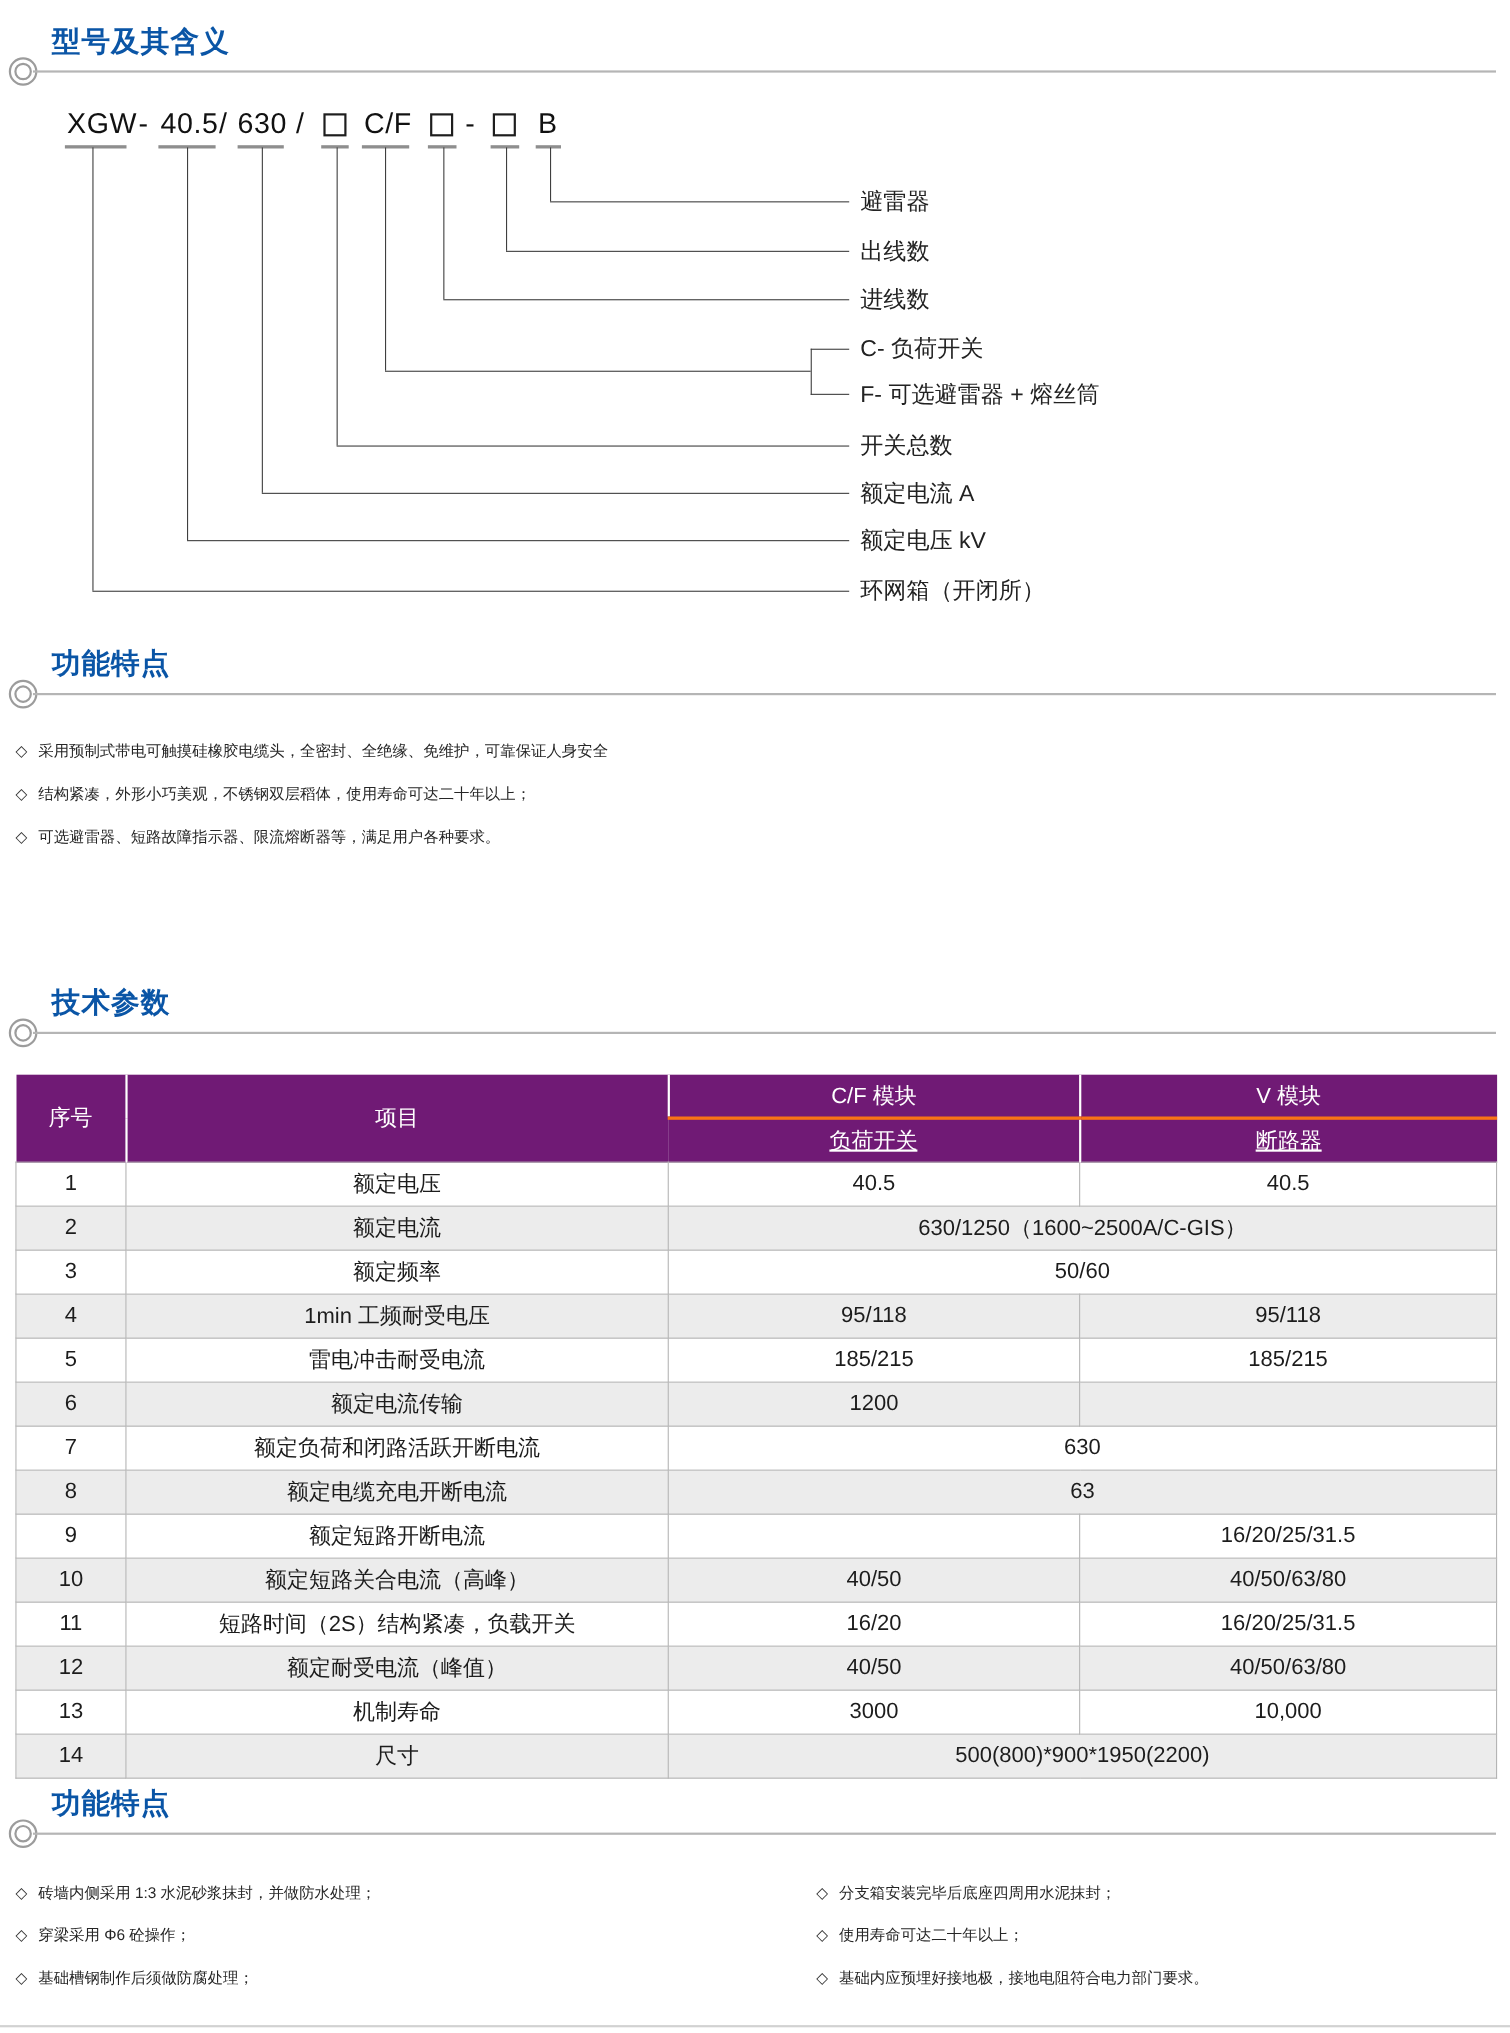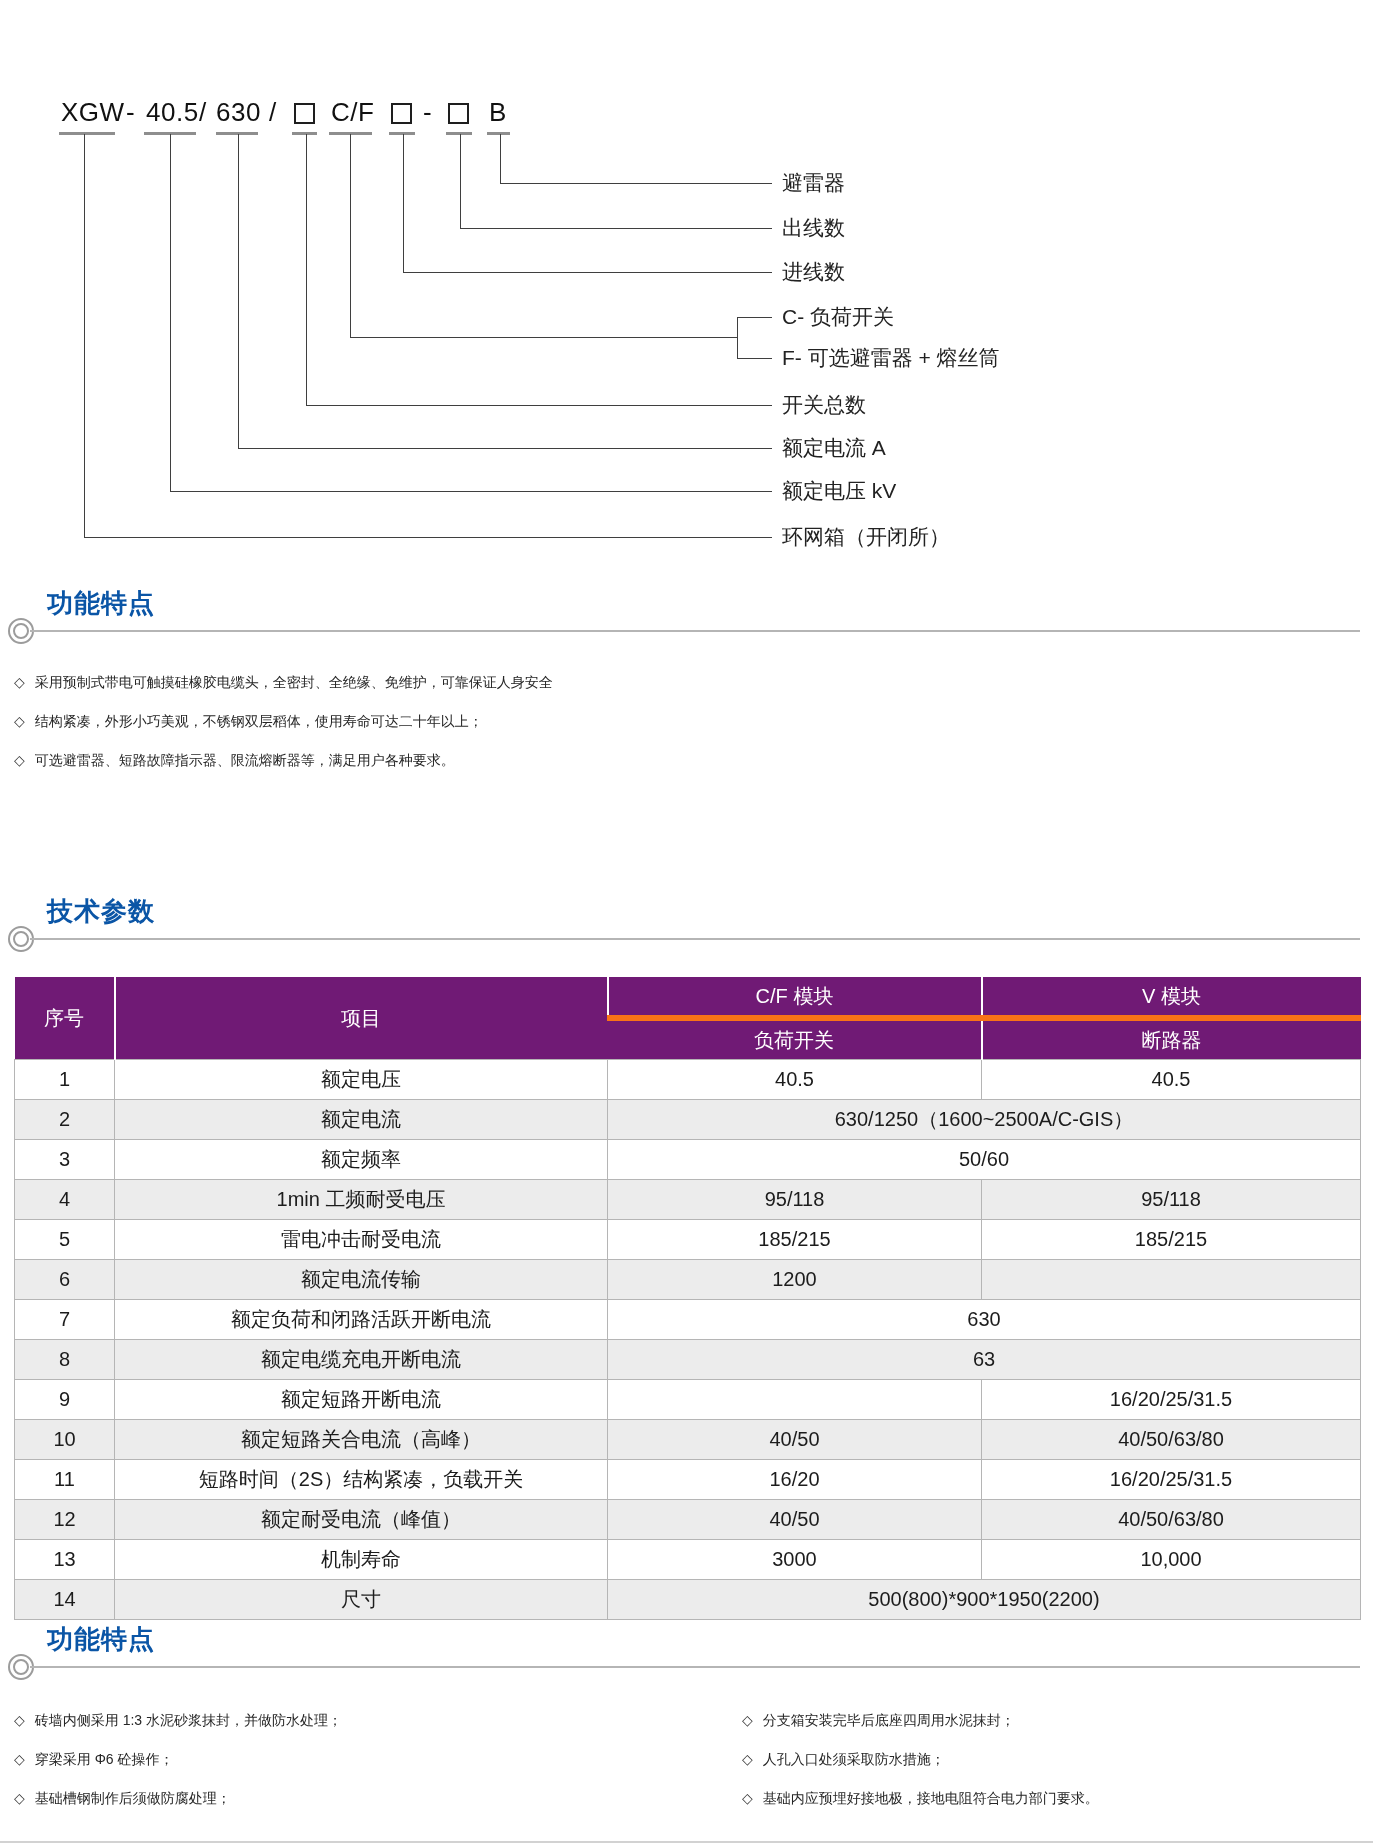--- a/index.html
+++ b/index.html
@@ -25,31 +25,40 @@
 
   
   .feat-list{position:absolute;left:14px;}
   .feat-item{height:39px;line-height:39px;font-size:14px;color:#262626;white-space:nowrap;}
   .diamond{display:inline-block;margin-right:10px;color:#333;}
 
   
   .params{position:absolute;left:14px;top:977px;width:1346px;border-collapse:collapse;table-layout:fixed;}
   .params thead th{background:#701a75;color:#fff;font-size:20px;font-weight:normal;height:36px;border-left:2px solid #fff;}
   .params thead th:first-child{border-left:none;}
-  .params thead tr.sub th{border-top:6px solid #f97316;}
+  .params thead tr.sub th{border-top:3px solid #f97316;text-decoration:underline;}
   .params td{height:37px;text-align:center;font-size:20px;border:1px solid #b5b5b5;color:#1c1c1c;}
   .params tbody tr:nth-child(even){background:#ececec;}
 
   .footer-line{position:absolute;left:0;top:1841px;width:1373px;height:2px;background:#d2d2d2;}
 </style>
 </head>
 <body>
 
 <div id="page">
 
+  <div class="section-head" style="top:22px;">
+    <h2>型号及其含义</h2>
+    <div class="section-rule">
+      <span class="ring-outer">
+          <span class="ring-inner"></span>
+        </span>
+      <div class="rule-line"></div>
+    </div>
+  </div>
 
   <div class="diagram">
 
     <span class="code" style="left:61px;">XGW</span>
     <span class="code" style="left:126px;">-</span>
     <span class="code" style="left:146px;">40.5</span>
     <span class="code" style="left:199px;">/</span>
     <span class="code" style="left:216px;">630</span>
     <span class="code" style="left:269px;">/</span>
     <span class="codebox" style="left:294px;"></span>
@@ -239,19 +248,19 @@
   </div>
 
   <div class="feat-list" style="top:1701px;left:14px;">
     <div class="feat-item"><span class="diamond">◇</span><span>砖墙内侧采用 1:3 水泥砂浆抹封，并做防水处理；</span></div>
     <div class="feat-item"><span class="diamond">◇</span><span>穿梁采用 Φ6 砼操作；</span></div>
     <div class="feat-item"><span class="diamond">◇</span><span>基础槽钢制作后须做防腐处理；</span></div>
   </div>
 
   <div class="feat-list" style="top:1701px;left:742px;">
     <div class="feat-item"><span class="diamond">◇</span><span>分支箱安装完毕后底座四周用水泥抹封；</span></div>
-    <div class="feat-item"><span class="diamond">◇</span><span>人孔入口处须采取防水措施；</span></div>
+    <div class="feat-item"><span class="diamond">◇</span><span>使用寿命可达二十年以上；</span></div>
     <div class="feat-item"><span class="diamond">◇</span><span>基础内应预埋好接地极，接地电阻符合电力部门要求。</span></div>
   </div>
 
   <div class="footer-line"></div>
 
 </div>
 
 </body></html>

